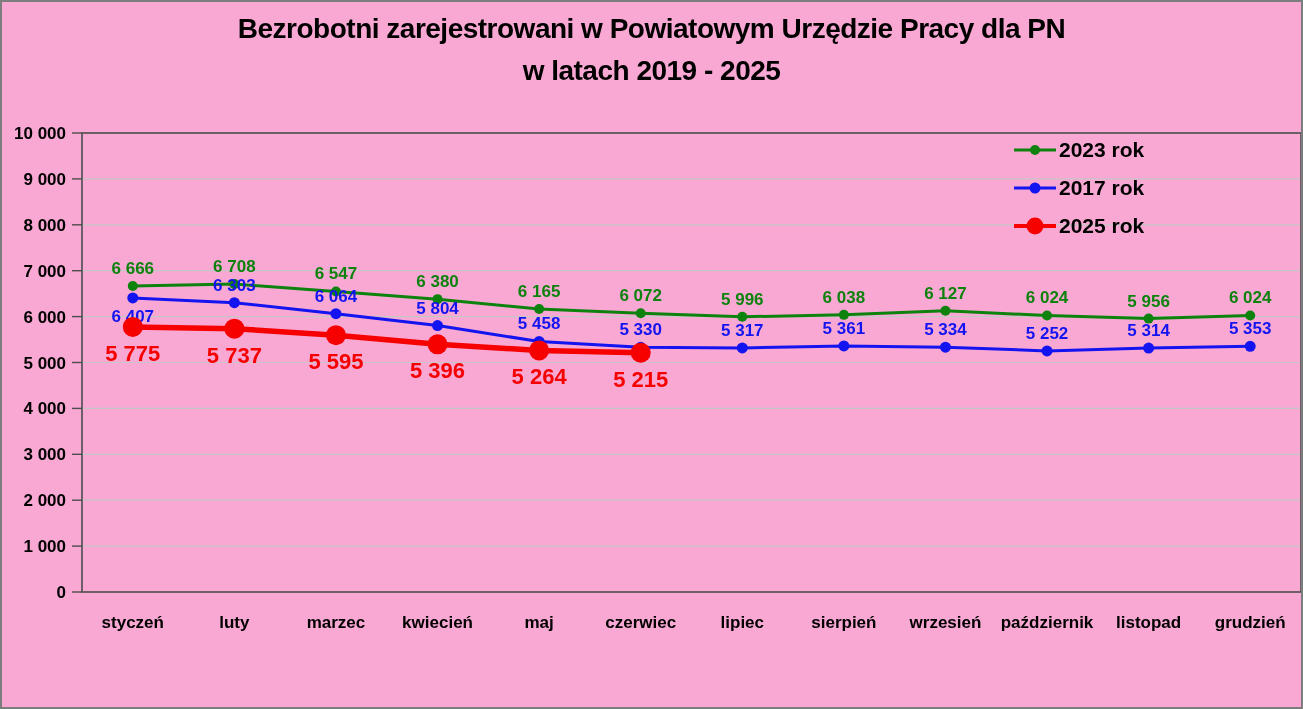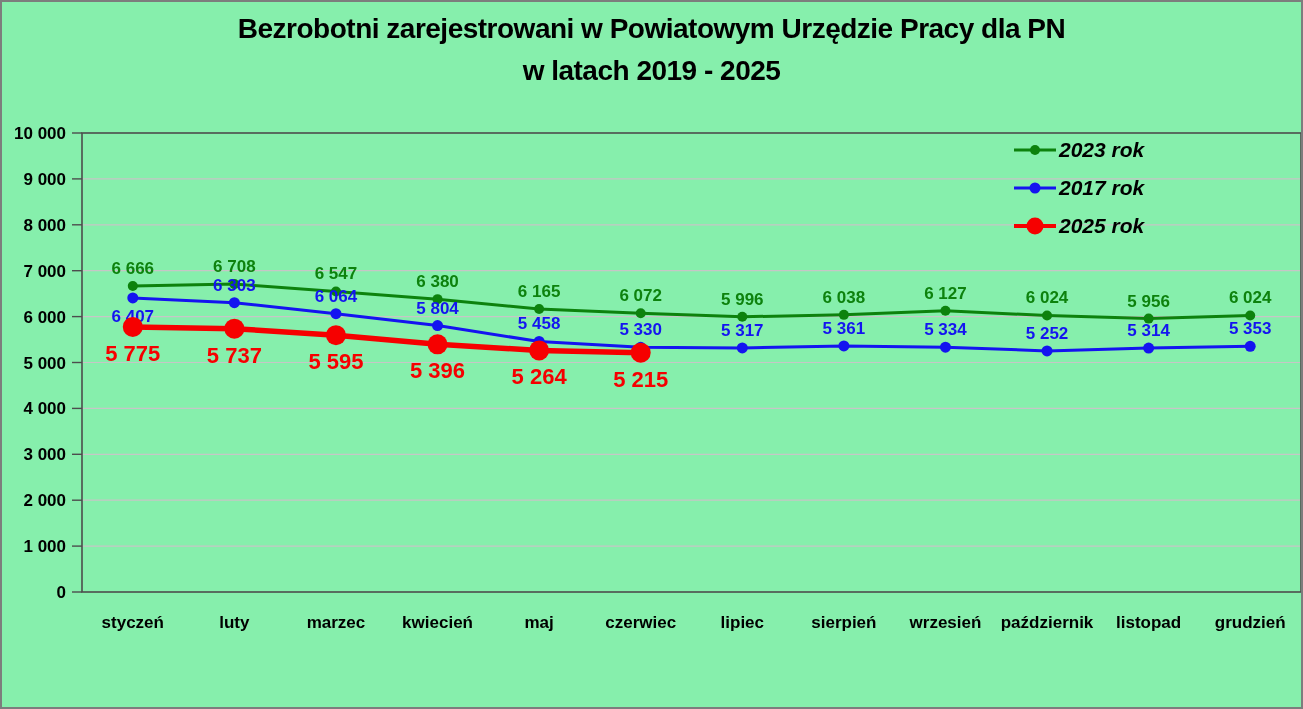--- a/index.html
+++ b/index.html
@@ -1,39 +1,39 @@
 <!DOCTYPE html>
 <html><head>
 <meta charset="utf-8">
 <style>
   html,body{margin:0;padding:0;background:#fff;}
   .chart-wrap{
     position:relative;
     width:1303px;height:709px;
     box-sizing:border-box;
     border:2px solid #7d7d7d;
-    background:#86efac;
+    background:#f9a8d4;
     font-family:"Liberation Sans", sans-serif;
     overflow:hidden;
   }
   .chart-title{
     position:absolute;top:6px;left:0;width:100%;
     text-align:center;font-weight:bold;color:#000;
     font-size:28px;line-height:42px;letter-spacing:-0.5px;
   }
   #plot-svg{position:absolute;left:0;top:0;}
   .legend{
     position:absolute;left:1012px;top:129px;
     display:flex;flex-direction:column;
   }
   .legend-row{
     height:38px;display:flex;align-items:center;gap:3px;
   }
   .legend-label{
-    font-size:21px;font-weight:bold;color:#000;white-space:nowrap;font-style:italic;
+    font-size:21px;font-weight:bold;color:#000;white-space:nowrap;
   }
   text{font-family:"Liberation Sans", sans-serif;}
   .ytick, .xlabel{font-size:17px;font-weight:bold;fill:#000;}
   .dl{font-weight:bold;}
 </style>
 </head>
 <body>
 
 <div class="chart-wrap">
 

